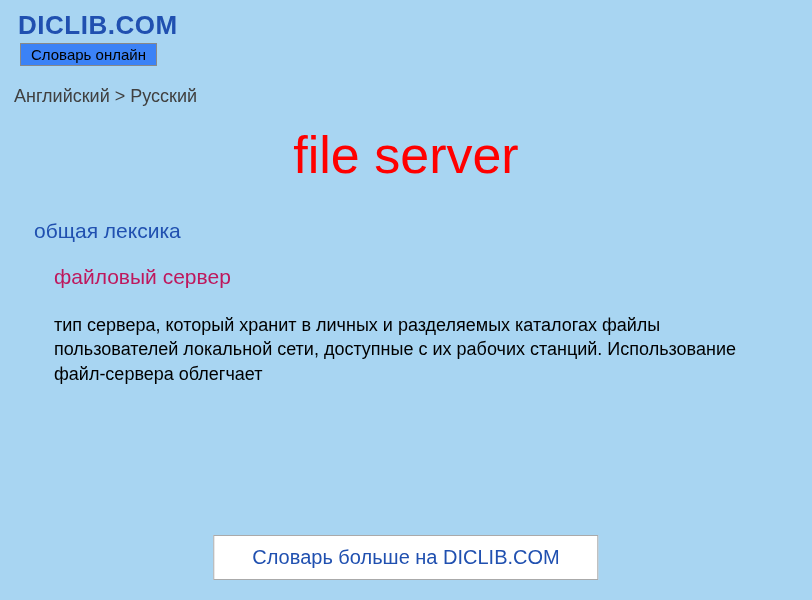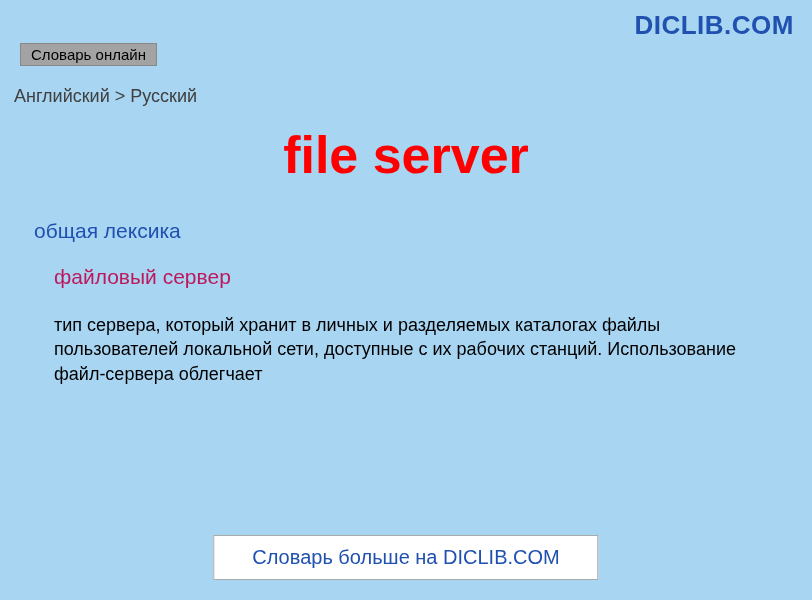--- a/index.html
+++ b/index.html
@@ -16,42 +16,41 @@
       overflow: hidden;
     }
     .header {
       padding: 10px 18px 4px;
     }
     .logo {
       color: #2050b0;
       font-size: 26px;
       font-weight: bold;
       letter-spacing: 0.5px;
-      text-align: right;
     }
     .tagline-box {
       border: 1px solid #888;
-      background: #a3a3a3;
+      background: #3b82f6;
       display: inline-block;
       padding: 2px 10px;
       margin-top: 2px;
       margin-left: 2px;
       font-size: 15px;
       color: #000;
     }
     .breadcrumb {
       padding: 16px 14px 0;
       font-size: 18px;
       color: #404040;
     }
     .main-title {
       text-align: center;
       color: #ff0000;
       font-size: 52px;
-      font-weight: bold;
+      font-weight: normal;
       margin-top: 18px;
       margin-bottom: 34px;
     }
     .content {
       padding: 0 34px;
     }
     .category {
       color: #2050b0;
       font-size: 21px;
       margin-bottom: 22px;

